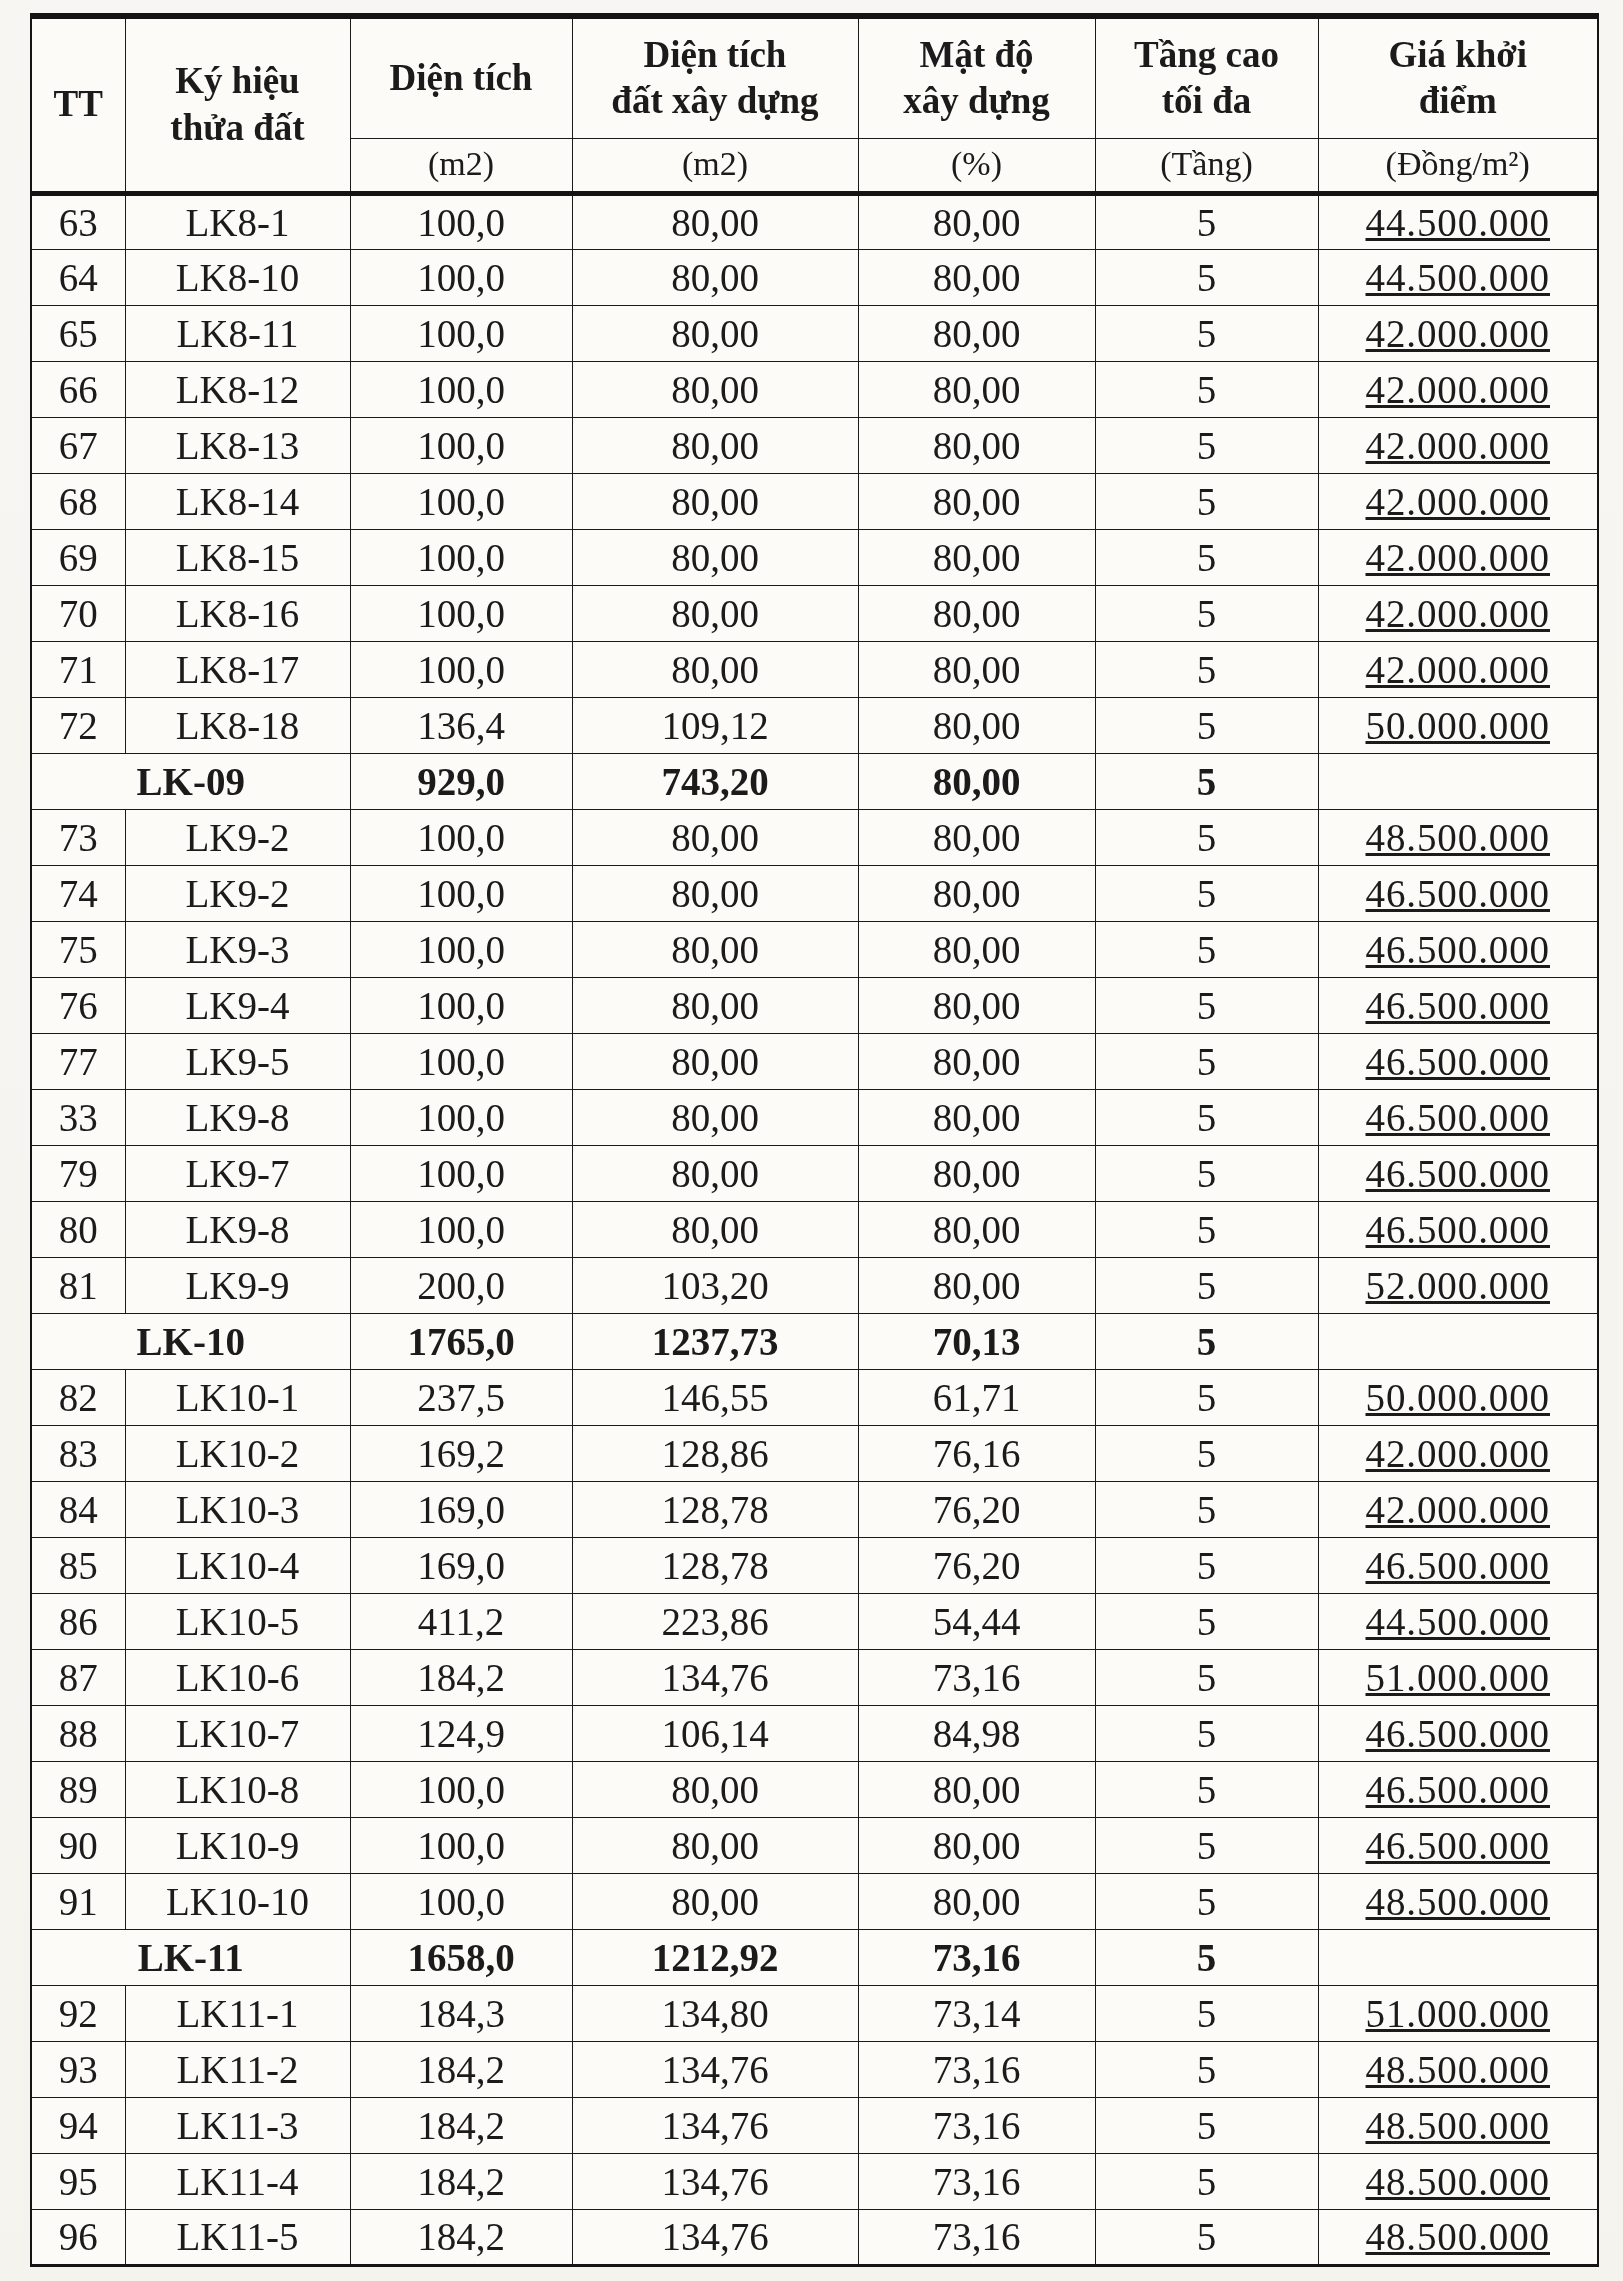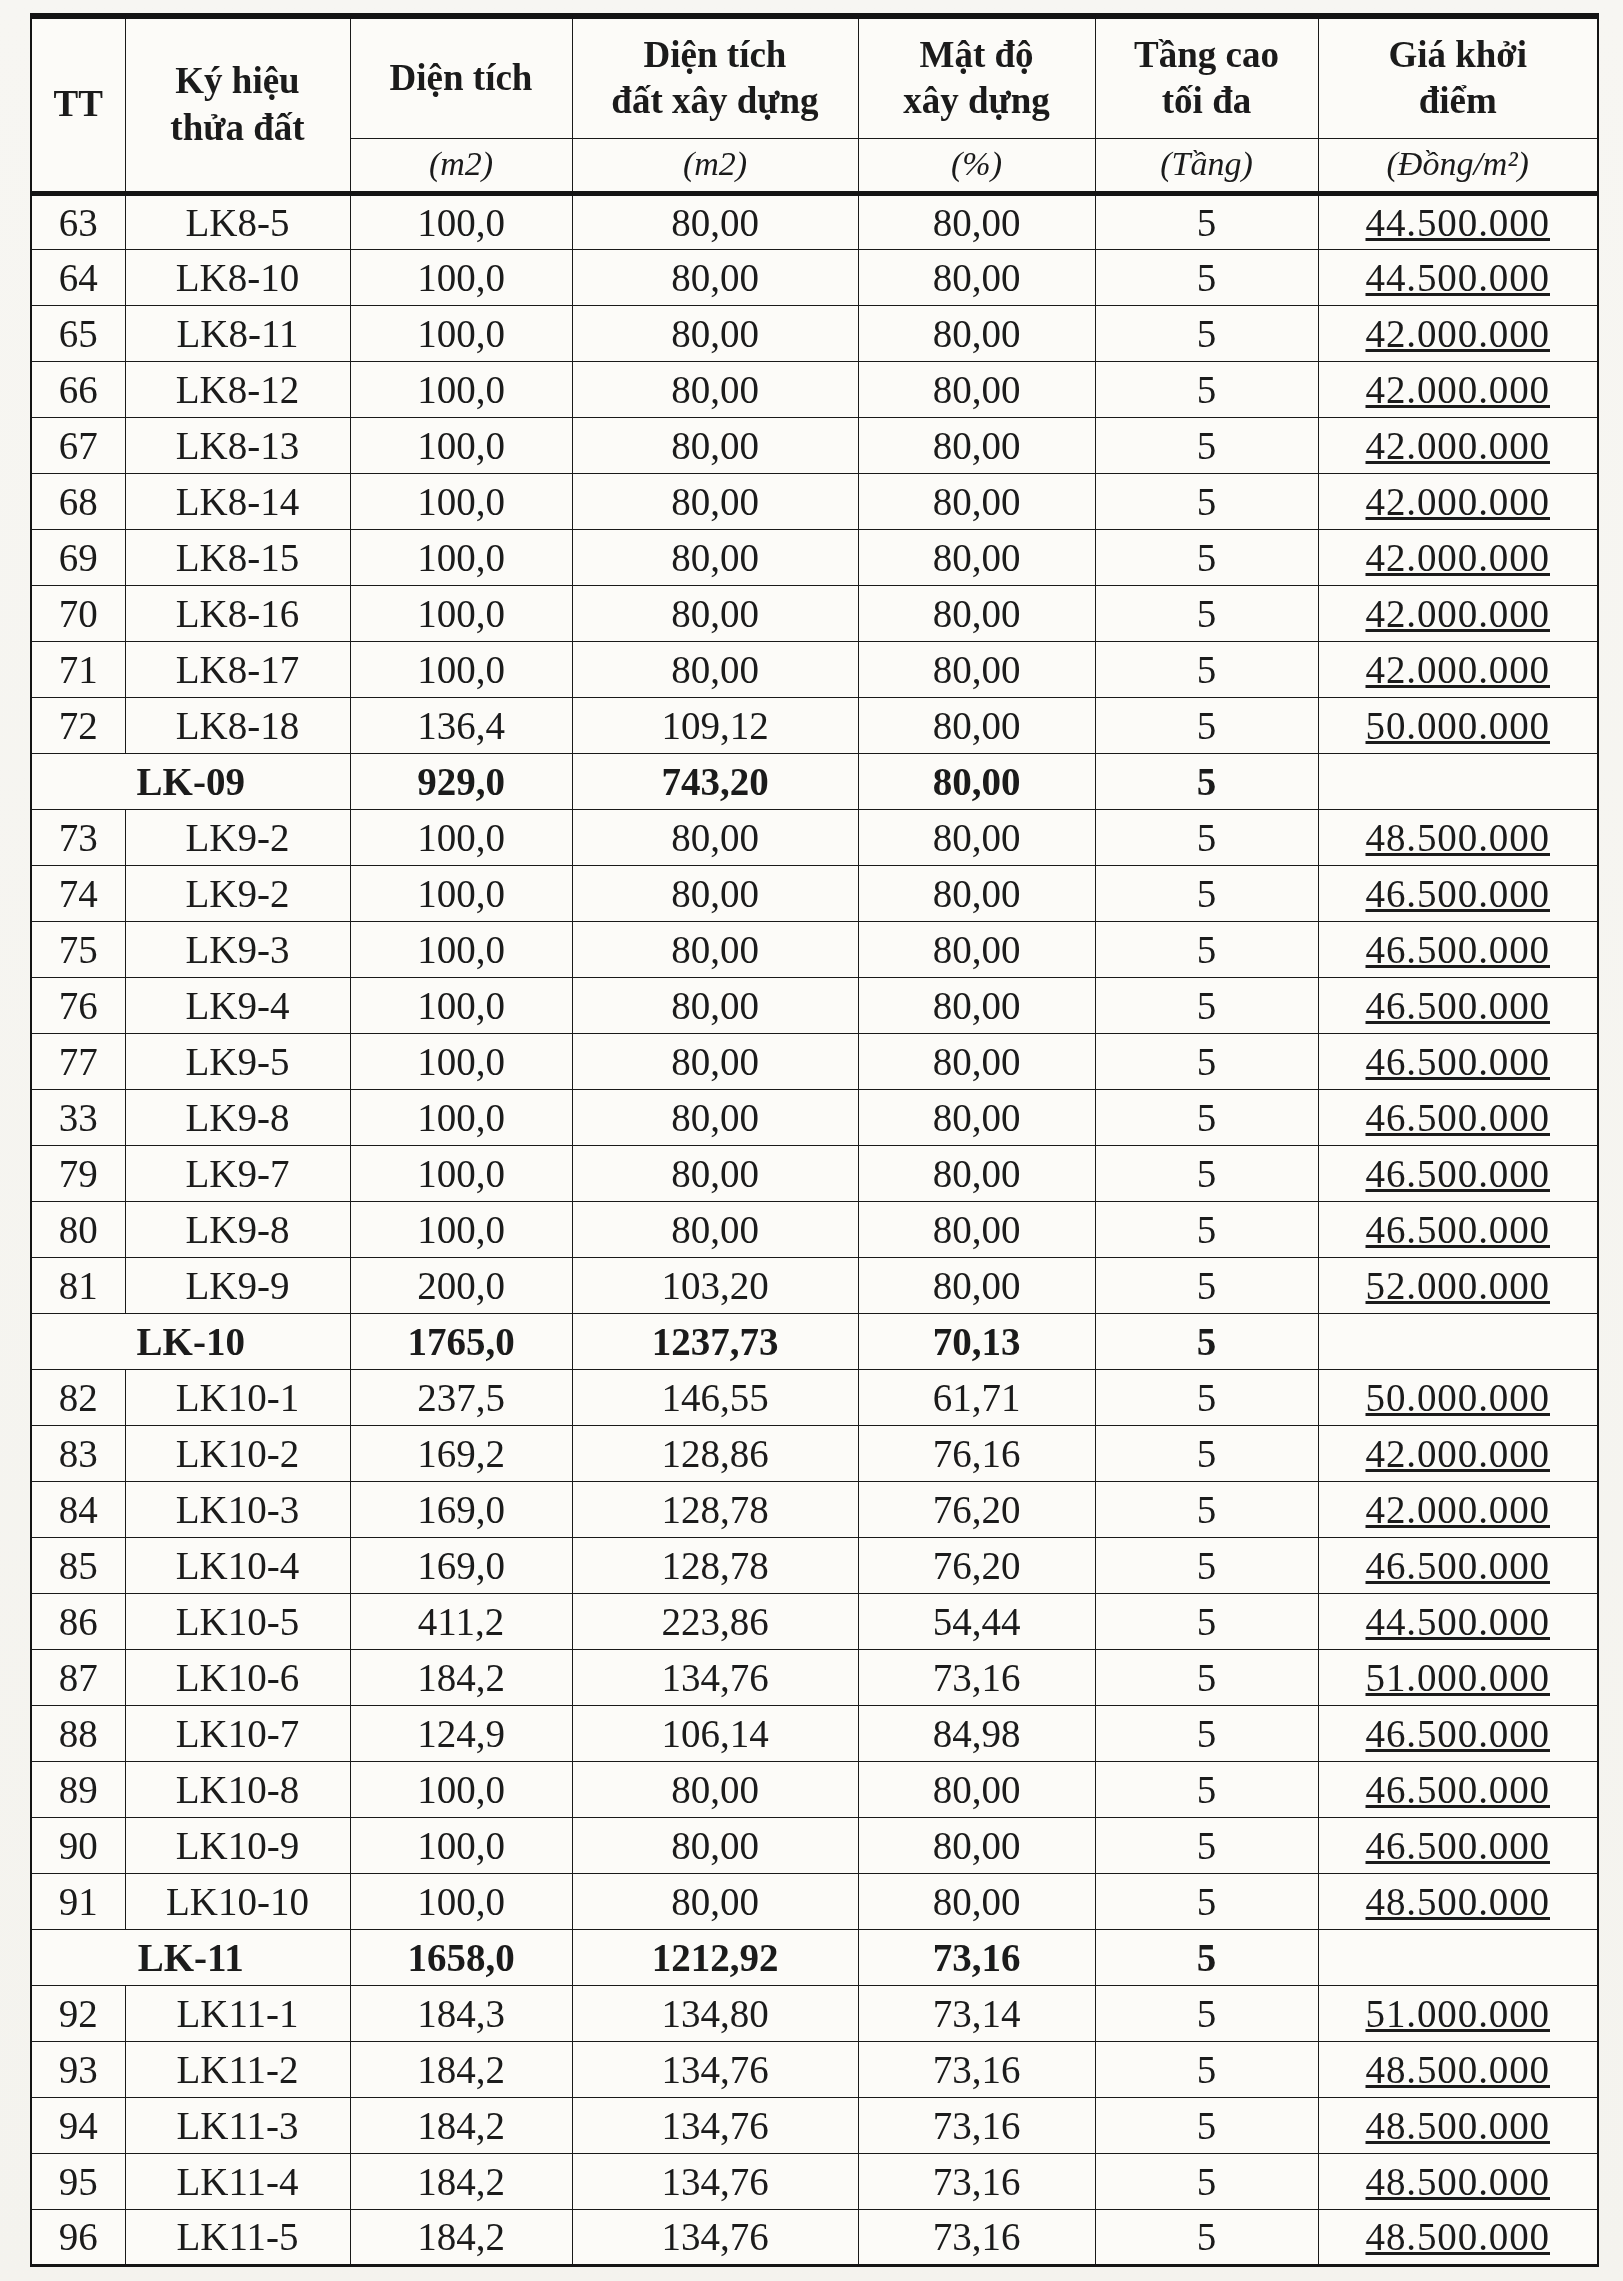--- a/index.html
+++ b/index.html
@@ -44,21 +44,20 @@
   thead th {
     font-weight: bold;
     font-size: 37px;
     line-height: 1.25;
     white-space: pre-line;
   }
   thead tr.label-row th { height: 119px; }
   thead tr.unit-row  th { height: 52px; }
   thead tr.unit-row  th {
     font-weight: normal;
-    font-style: italic;
     font-size: 34px;
   }
   thead { border-bottom: 5.3px solid #141414; }
   thead tr.label-row th { border-bottom-width: 1.8px; }
 
   tbody tr { height: 56px; margin-left: 47px; }
   tbody td {
     font-size: 39px;
     line-height: 1;
   }
@@ -98,21 +97,21 @@
         <th>(m2)</th>
         <th>(m2)</th>
         <th>(%)</th>
         <th>(Tầng)</th>
         <th>(Đồng/m²)</th>
       </tr>
     </thead>
     <tbody>
         <tr class="data">
           <td class="cell-tt">63</td>
-          <td class="cell-code">LK8-5</td>
+          <td class="cell-code">LK8-1</td>
           <td class="cell-area">100,0</td>
           <td class="cell-build-area">80,00</td>
           <td class="cell-density">80,00</td>
           <td class="cell-floors">5</td>
           <td class="cell-price">44.500.000</td>
         </tr>
         <tr class="data">
           <td class="cell-tt">64</td>
           <td class="cell-code">LK8-10</td>
           <td class="cell-area">100,0</td>

